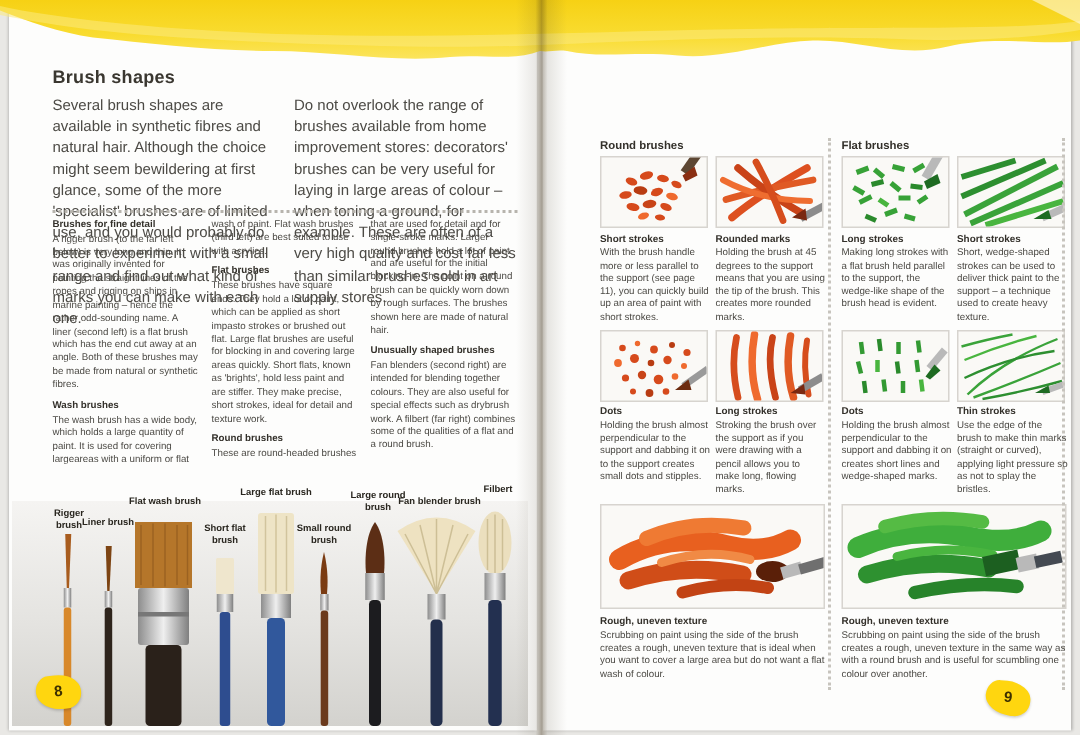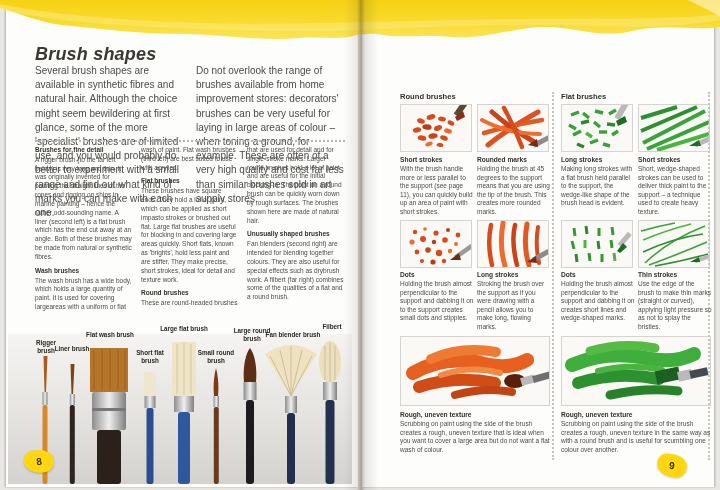--- a/index.html
+++ b/index.html
@@ -6,21 +6,21 @@
   body{font-family:"Liberation Sans",sans-serif;background:#e7e6e3;}
   #stage{position:relative;width:720px;height:490px;overflow:hidden;background:#e9e8e5;}
   .page{position:absolute;top:3px;height:484px;background:#fdfdfc;}
   #page-left{left:6px;width:352px;box-shadow:-1px 0 2px rgba(0,0,0,.25);}
   #page-right{left:362px;width:352px;box-shadow:1px 0 2px rgba(0,0,0,.25);}
   #gutter{position:absolute;left:344px;top:0;width:34px;height:490px;z-index:40;pointer-events:none;
     background:linear-gradient(to right,rgba(0,0,0,0) 0%,rgba(60,50,30,.10) 38%,rgba(60,45,20,.38) 50%,rgba(60,50,30,.12) 62%,rgba(0,0,0,0) 100%);}
   #swoosh{position:absolute;left:0;top:0;width:720px;height:50px;z-index:10;}
   .abs{position:absolute;}
   
-  .lp-title{left:35px;top:44px;font-size:18px;font-weight:bold;color:#3a3730;letter-spacing:.2px;z-index:20;font-style:italic;}
+  .lp-title{left:35px;top:44px;font-size:12px;font-weight:bold;color:#3a3730;letter-spacing:.2px;z-index:20;}
   .rp-title{left:400px;top:44px;font-size:14.5px;font-weight:bold;color:#3a3730;letter-spacing:.2px;z-index:20;}
   .intro-col{top:64px;width:152px;font-size:10px;line-height:1.42;color:#4c4a45;z-index:20;}
   #introc1{left:35px;} #introc2{left:196px;}
   .dotline-h{left:35px;top:140px;width:310px;height:0;border-top:2px dotted #b7b4ad;z-index:20;}
   .lp-col{top:146px;width:97px;font-size:6.5px;line-height:1.36;color:#4c4a45;z-index:20;}
   #lpc1{left:35px;} #lpc2{left:141px;} #lpc3{left:247px;}
   .lp-col h4{margin:0 0 1px 0;font-size:6.5px;color:#33302a;}
   .lp-col p{margin:0 0 5px 0;}
   
   #brush-photo{left:8px;top:334px;width:344px;height:150px;z-index:15;

